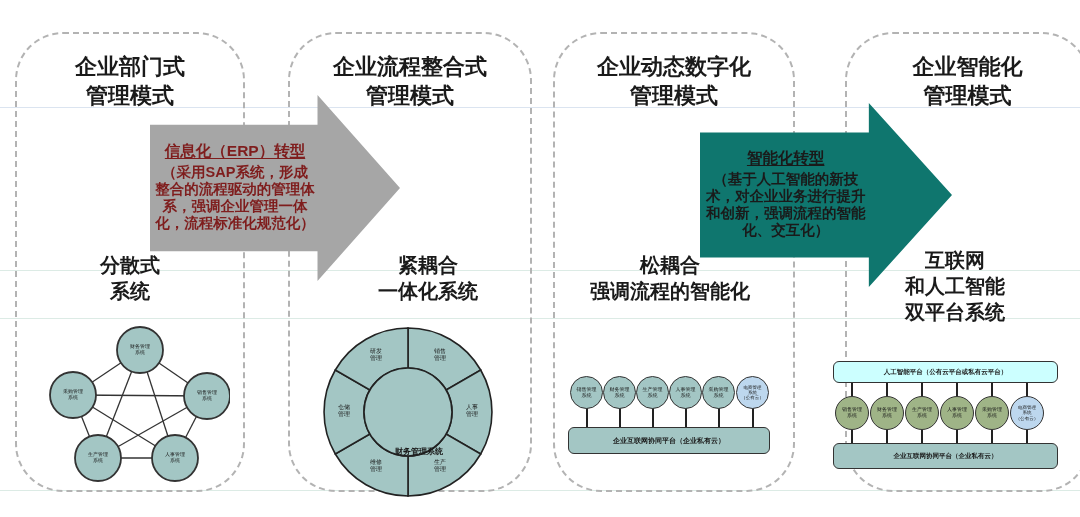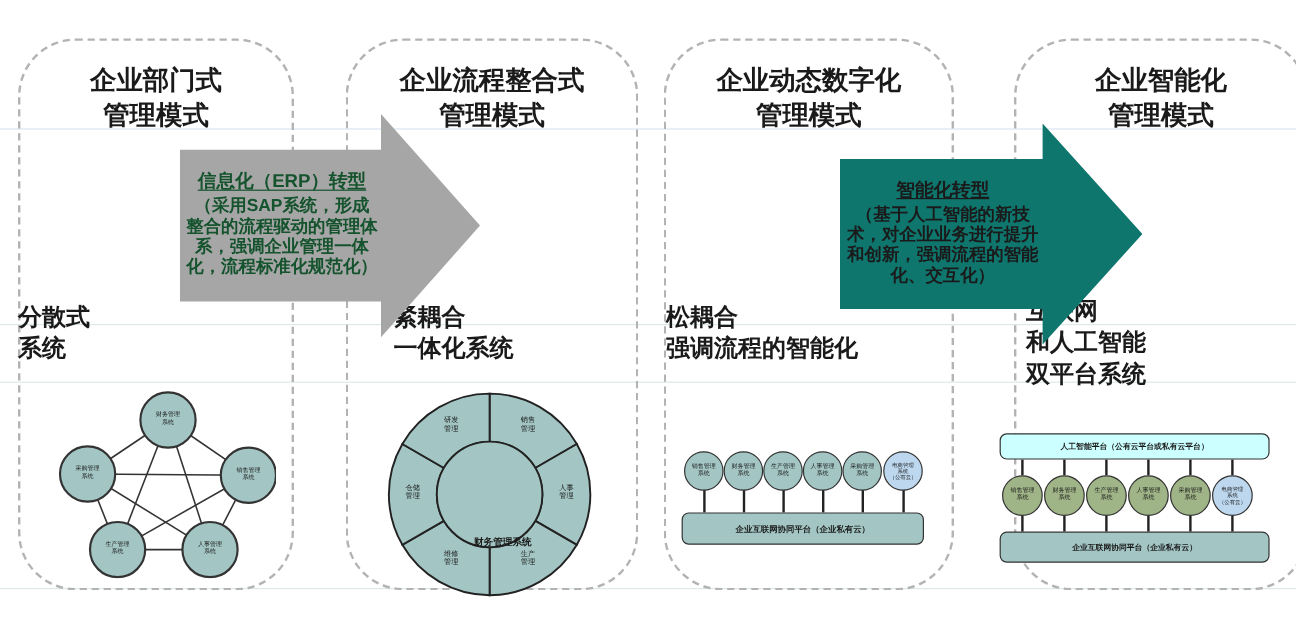--- a/index.html
+++ b/index.html
@@ -6,30 +6,30 @@
   .canvas{position:relative;width:1080px;height:517px;background:#fff;overflow:hidden;
           font-family:"Liberation Sans","DejaVu Sans",sans-serif;color:#1a1a1a;}
   .pre{white-space:pre-line;}
   .hline{position:absolute;left:0;width:1080px;height:1px;z-index:0;}
   .hline.blue{background:#dbe4f0;}
   .hline.teal{background:#dcebe5;}
   .panel{position:absolute;top:32px;height:460px;border:2px dashed #b3b3b3;border-radius:48px;
          background:transparent;z-index:1;box-sizing:border-box;}
   .stage-title{position:absolute;top:18px;left:0;right:0;text-align:center;
                font-size:22px;font-weight:bold;line-height:1.32;color:#1a1a1a;}
-  .syslabel{position:absolute;z-index:3;text-align:left;font-size:20px;font-weight:bold;line-height:1.3;}
+  .syslabel{position:absolute;z-index:3;text-align:center;font-size:20px;font-weight:bold;line-height:1.3;}
   .arrow{position:absolute;z-index:4;
          clip-path:polygon(0 16%,67% 16%,67% 0%,100% 50%,67% 100%,67% 84%,0 84%);}
   .arrow-text{position:absolute;left:2%;width:64%;top:16%;height:66%;display:flex;flex-direction:column;
               justify-content:center;align-items:center;text-align:center;}
   .arrow-title{font-size:15.5px;font-weight:bold;text-decoration:underline;text-underline-offset:2px;
                margin-bottom:2px;}
   .arrow-body{font-size:14.5px;font-weight:bold;line-height:1.17;}
   .a1{left:150px;top:95px;width:250px;height:186px;background:#a6a6a6;}
-  .a1 .arrow-title,.a1 .arrow-body{color:#14532d;}
+  .a1 .arrow-title,.a1 .arrow-body{color:#7f1d1d;}
   .a2{left:430px;top:100px;width:258px;height:186px;background:#92d050;}
   .a3{left:700px;top:103px;width:252px;height:184px;background:#0f766e;}
   svg.diag{position:absolute;z-index:2;}
   .net-node{fill:#a3c6c4;stroke:#333;stroke-width:1.8;}
   .net-edge{stroke:#333;stroke-width:1.3;}
   .node-label{position:absolute;z-index:3;text-align:center;font-size:5px;line-height:1.15;color:#1a1a1a;}
   .donut-seg{fill:#a3c6c4;stroke:#222;stroke-width:1.6;}
   .seg-label{position:absolute;z-index:3;width:36px;text-align:center;font-size:6px;line-height:1.2;}
   .donut-center-label{position:absolute;z-index:3;width:70px;text-align:right;font-size:8px;font-weight:bold;margin-top:40px;}
   .pcircle{position:absolute;z-index:3;border:1.6px solid #333;border-radius:50%;box-sizing:border-box;

